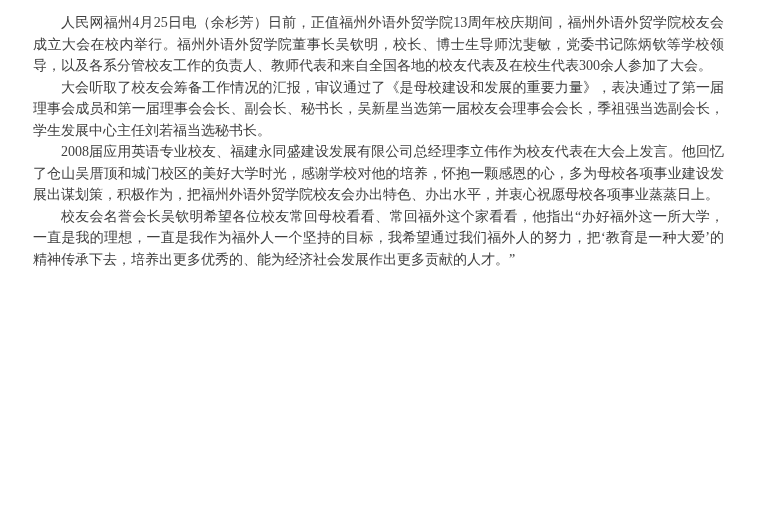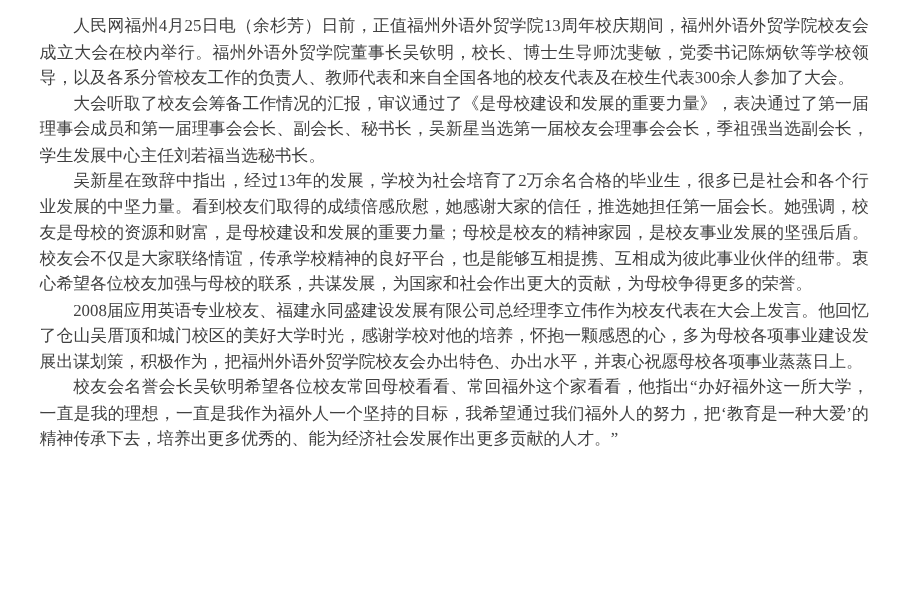--- a/index.html
+++ b/index.html
@@ -101,21 +101,20 @@
   }
 </style>
 </head>
 <body>
 
 <div class="page">
 
   <div class="article">
     <p>人民网福州4月25日电（余杉芳）日前，正值福州外语外贸学院13周年校庆期间，福州外语外贸学院校友会成立大会在校内举行。福州外语外贸学院董事长吴钦明，校长、博士生导师沈斐敏，党委书记陈炳钦等学校领导，以及各系分管校友工作的负责人、教师代表和来自全国各地的校友代表及在校生代表300余人参加了大会。</p>
     <p>大会听取了校友会筹备工作情况的汇报，审议通过了《是母校建设和发展的重要力量》，表决通过了第一届理事会成员和第一届理事会会长、副会长、秘书长，吴新星当选第一届校友会理事会会长，季祖强当选副会长，学生发展中心主任刘若福当选秘书长。</p>
-    <p>吴新星在致辞中指出，经过13年的发展，学校为社会培育了2万余名合格的毕业生，很多已是社会和各个行业发展的中坚力量。看到校友们取得的成绩倍感欣慰，她感谢大家的信任，推选她担任第一届会长。她强调，校友是母校的资源和财富，是母校建设和发展的重要力量；母校是校友的精神家园，是校友事业发展的坚强后盾。校友会不仅是大家联络情谊，传承学校精神的良好平台，也是能够互相提携、互相成为彼此事业伙伴的纽带。衷心希望各位校友加强与母校的联系，共谋发展，为国家和社会作出更大的贡献，为母校争得更多的荣誉。</p>
     <p>2008届应用英语专业校友、福建永同盛建设发展有限公司总经理李立伟作为校友代表在大会上发言。他回忆了仓山吴厝顶和城门校区的美好大学时光，感谢学校对他的培养，怀抱一颗感恩的心，多为母校各项事业建设发展出谋划策，积极作为，把福州外语外贸学院校友会办出特色、办出水平，并衷心祝愿母校各项事业蒸蒸日上。</p>
     <p>校友会名誉会长吴钦明希望各位校友常回母校看看、常回福外这个家看看，他指出“办好福外这一所大学，一直是我的理想，一直是我作为福外人一个坚持的目标，我希望通过我们福外人的努力，把‘教育是一种大爱’的精神传承下去，培养出更多优秀的、能为经济社会发展作出更多贡献的人才。”</p>
   </div>
 
   <div class="footer">
     <div class="share-group">
       <span class="share-plus">+</span>
       <span class="share-label">分享到：</span>
       <span class="share-icons">
         <span class="sic ic1">人</span>

